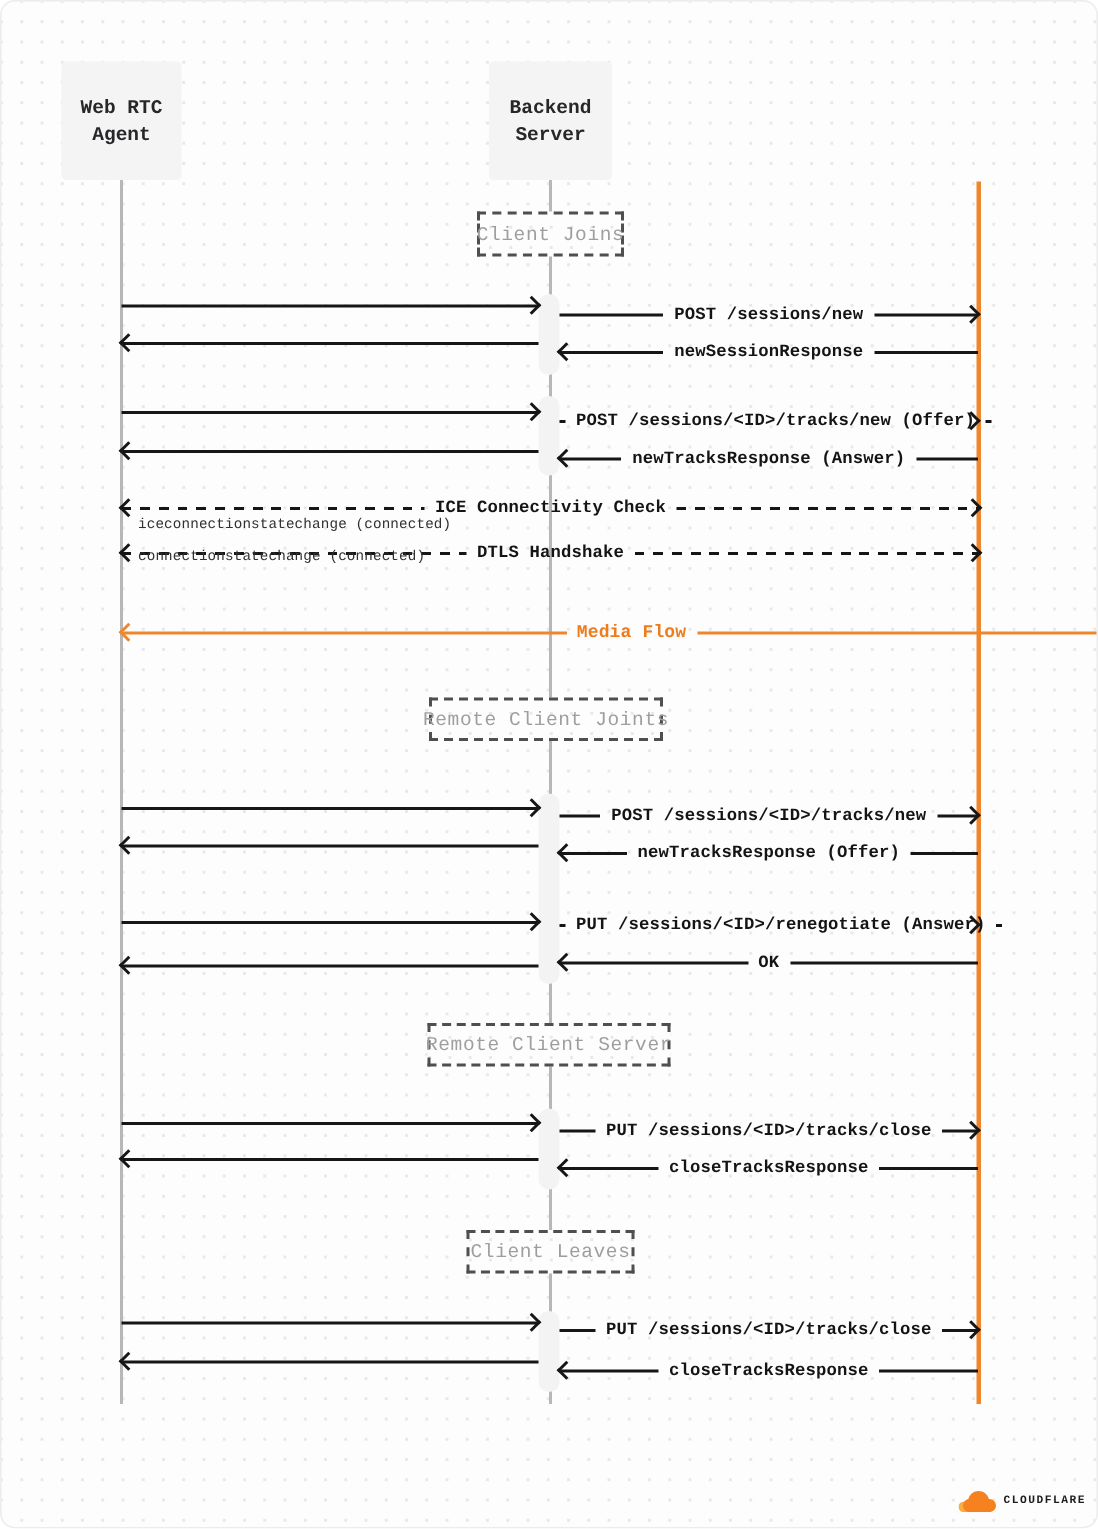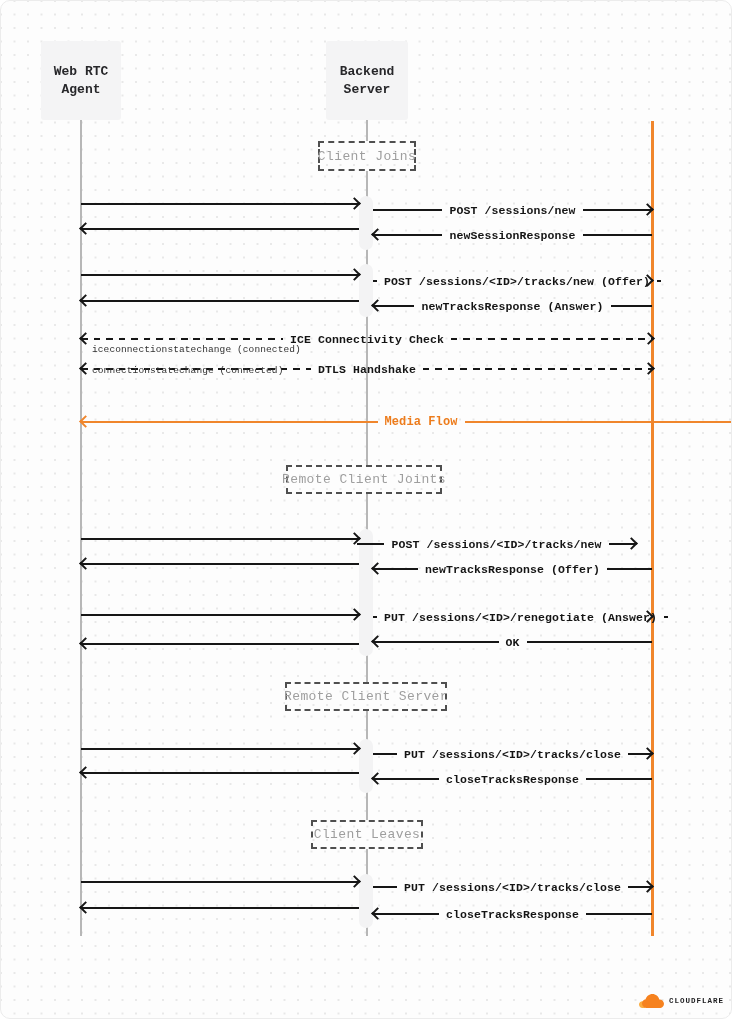--- a/index.html
+++ b/index.html
@@ -152,21 +152,21 @@
         <i class="head head-l"></i>
         <i class="seg"></i>
         <span class="mlabel">Media Flow</span>
         <i class="seg"></i>
         <i class="head head-r"></i>
       </div>
       <div class="arrow agent-to-backend" style="left: 80px; width: 278px; top: 531px;">
         <i class="seg"></i>
         <i class="head head-r"></i>
       </div>
-      <div class="arrow backend-to-calls" style="left: 356px; width: 279px; top: 536px;">
+      <div class="arrow backend-to-calls" style="left: 372px; width: 279px; top: 536px;">
         <i class="seg"></i>
         <span class="mlabel">POST /sessions/&lt;ID&gt;/tracks/new</span>
         <i class="seg"></i>
         <i class="head head-r"></i>
       </div>
       <div class="arrow calls-to-backend" style="left: 372px; width: 279px; top: 561px;">
         <i class="head head-l"></i>
         <i class="seg"></i>
         <span class="mlabel">newTracksResponse (Offer)</span>
         <i class="seg"></i>

